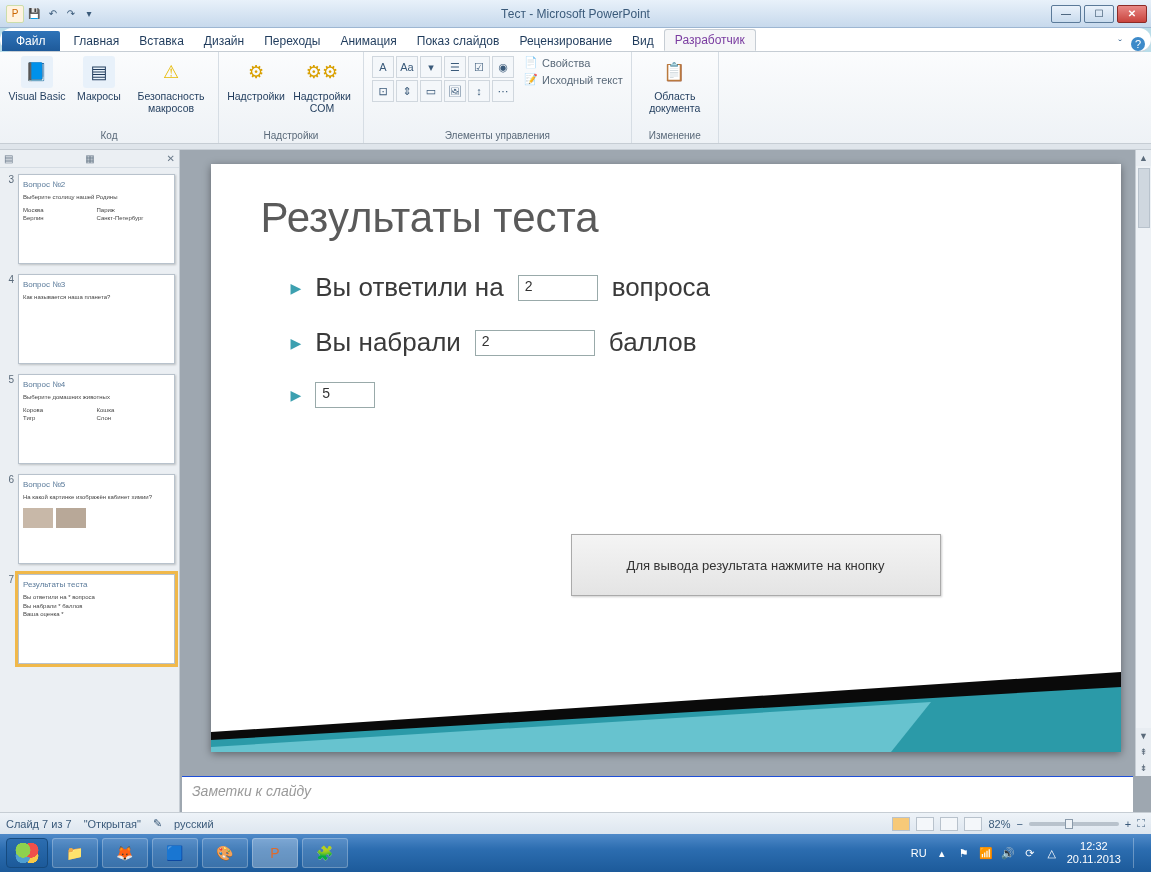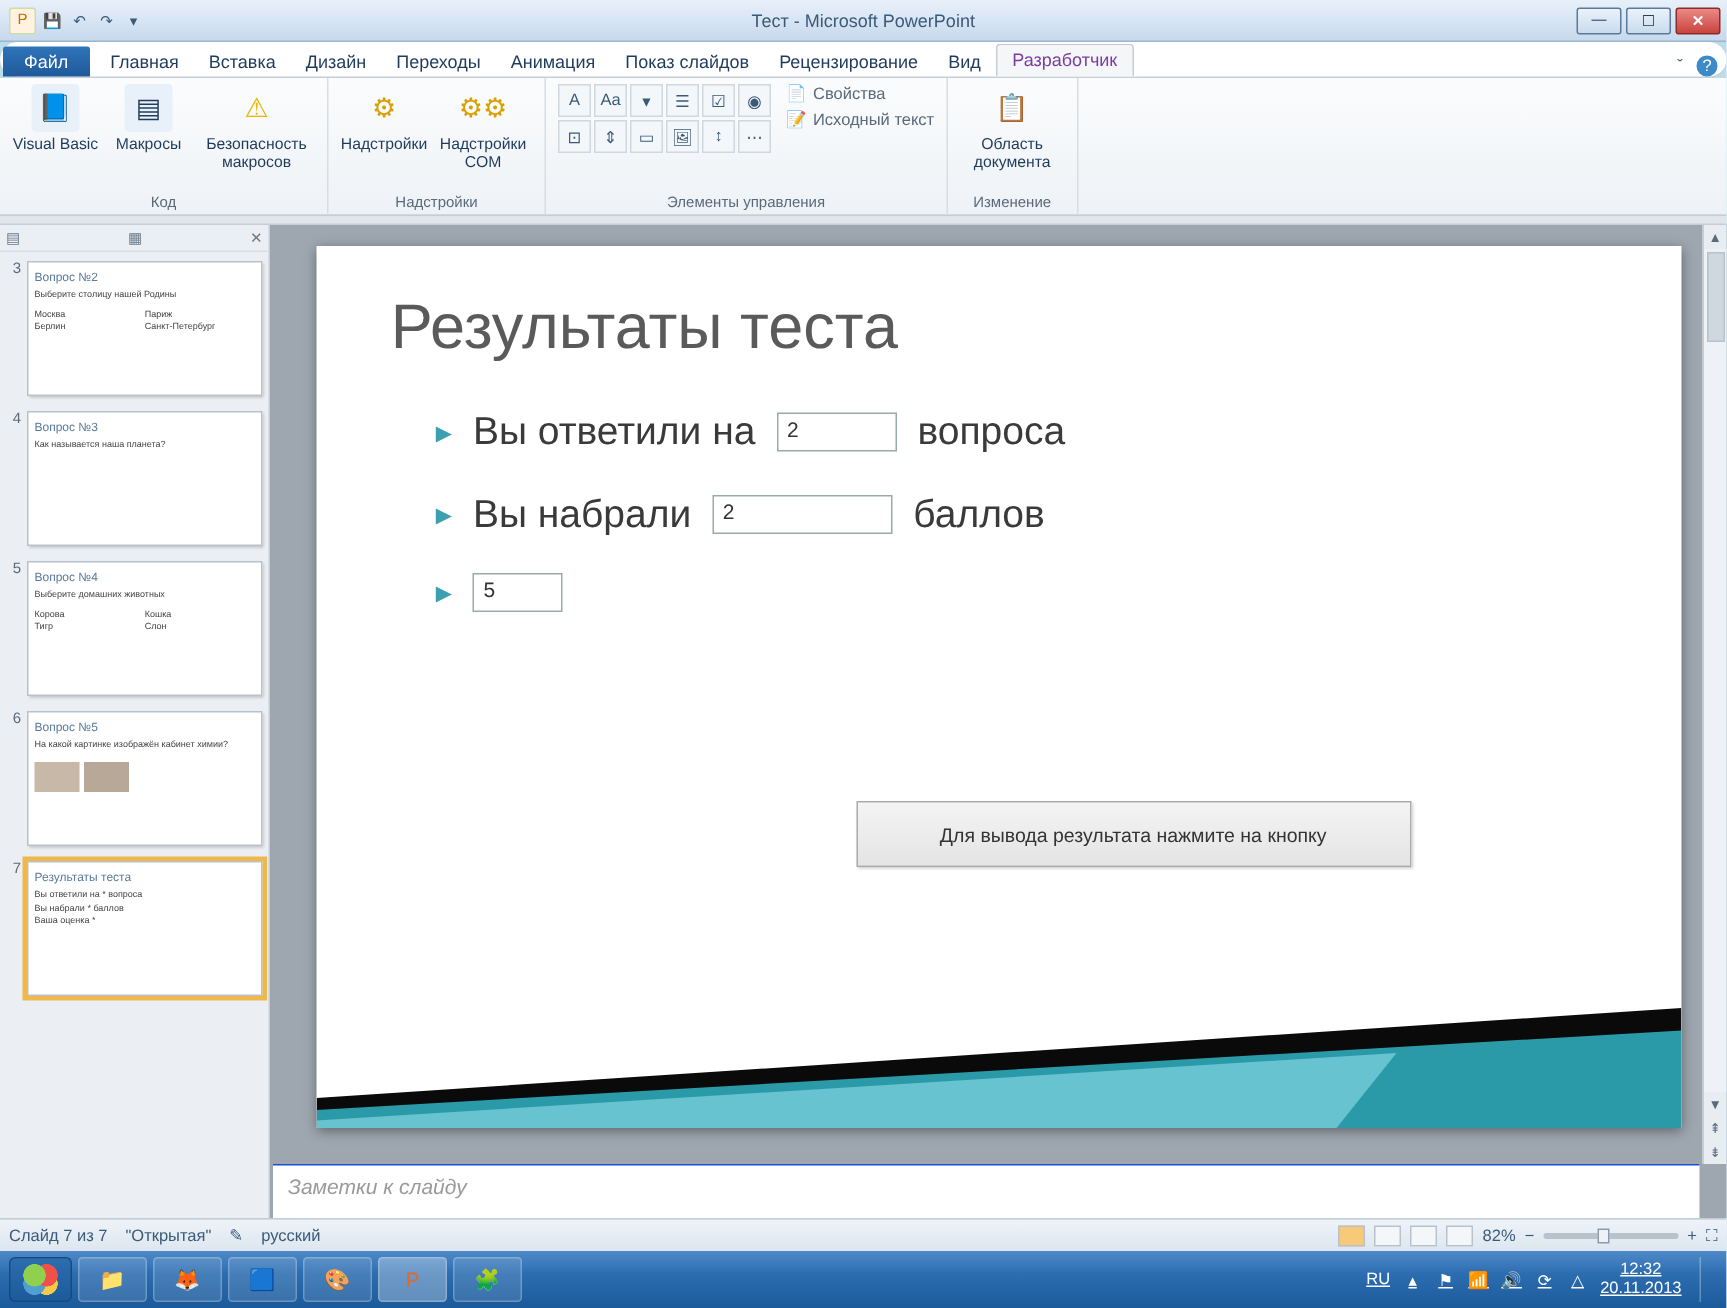--- a/index.html
+++ b/index.html
@@ -43,34 +43,34 @@
 .canvas-scroll{flex:1;display:flex;align-items:flex-start;justify-content:center;padding:14px 14px 0 14px;position:relative;}
 .scrollbar-v{position:absolute;right:0;top:0;bottom:0;width:16px;background:#e8edf2;border-left:1px solid #c6cdd4;display:flex;flex-direction:column;align-items:center;}
 .scrollbar-v .arrow{height:16px;width:100%;display:flex;align-items:center;justify-content:center;font-size:9px;color:#5a6a7a;}
 .scrollbar-v .track{flex:1;width:100%;background:#eef2f6;}
 .scrollbar-v .thumb-sb{width:12px;height:60px;background:#cfd7df;margin:2px auto;border:1px solid #b8c2cc;}
 .slide{width:910px;height:588px;background:#fff;box-shadow:0 2px 8px rgba(0,0,0,.4);position:relative;padding:30px 50px;}
 .slide-title{font-size:42px;color:#5a5a5a;margin-bottom:30px;font-weight:normal;}
 .bline{display:flex;align-items:center;gap:14px;font-size:26px;color:#3a3a3a;margin:24px 0 24px 30px;}
 .bullet{color:#3ca0b0;font-size:14px;}
 .ibox{border:1px solid #9aa;padding:2px 6px;font-size:14px;min-width:60px;height:26px;display:flex;align-items:flex-start;color:#333;}
-.resbtn{position:absolute;left:360px;top:370px;width:370px;height:44px;background:linear-gradient(#f4f4f4,#e4e4e4);border:1px solid #aaa;font-size:13px;color:#333;display:flex;align-items:center;justify-content:center;box-shadow:1px 1px 2px rgba(0,0,0,.2);}
+.resbtn{position:absolute;left:360px;top:370px;width:370px;height:62px;background:linear-gradient(#f4f4f4,#e4e4e4);border:1px solid #aaa;font-size:13px;color:#333;display:flex;align-items:center;justify-content:center;box-shadow:1px 1px 2px rgba(0,0,0,.2);}
 .wedge{position:absolute;left:0;bottom:0;width:100%;height:120px;overflow:hidden;}
 .notes{height:36px;background:#fff;border-top:1px solid #1d4ed8;margin:0 18px 0 2px;padding:6px 10px;font-size:14px;color:#9a9a9a;font-style:italic;}
 .statusbar{height:22px;background:linear-gradient(#eef3f8,#dde6ef);border-top:1px solid #c6cdd4;display:flex;align-items:center;font-size:11px;color:#3a5a7a;padding:0 6px;gap:12px;}
 .status-right{margin-left:auto;display:flex;align-items:center;gap:6px;}
 .viewbtn{width:18px;height:14px;border:1px solid #b8c2cc;background:#f4f7fa;}
 .viewbtn.active{background:#f7c978;}
 .zoomslider{width:90px;height:4px;background:#b8c2cc;position:relative;border-radius:2px;}
 .zoomslider .knob{position:absolute;left:40%;top:-3px;width:8px;height:10px;background:#eef2f6;border:1px solid #8a9aaa;}
 .taskbar{height:38px;background:linear-gradient(#4f8ac9,#2c6db0 40%,#1c5a9a);display:flex;align-items:center;padding:0 6px;gap:4px;}
 .startbtn{width:42px;height:30px;border-radius:4px;background:radial-gradient(circle at 40% 40%,#8fd14f 0 25%,transparent 26%),radial-gradient(circle at 60% 40%,#f0504a 0 25%,transparent 26%),radial-gradient(circle at 40% 60%,#4f9fd1 0 25%,transparent 26%),radial-gradient(circle at 60% 60%,#f7c948 0 25%,transparent 26%),linear-gradient(#2c6db0,#1c5a9a);border:1px solid #154a7f;}
 .tbtn{width:46px;height:30px;background:rgba(255,255,255,.12);border:1px solid rgba(255,255,255,.25);border-radius:3px;display:flex;align-items:center;justify-content:center;color:#fff;font-size:14px;}
 .tbtn.active{background:rgba(255,255,255,.3);}
-.tray{margin-left:auto;display:flex;align-items:center;gap:8px;color:#fff;font-size:11px;text-decoration:underline;}
+.tray{margin-left:auto;display:flex;align-items:center;gap:8px;color:#fff;font-size:11px;}
 .clock{text-align:center;line-height:1.2;}
 .tray-icon{width:14px;height:14px;display:flex;align-items:center;justify-content:center;}
 .showdesk{width:12px;height:30px;border-left:1px solid rgba(255,255,255,.3);margin-left:4px;}
 </style>
 </head>
 <body>
 
 <div class="titlebar">
   <div class="qat">
     <div class="qat-icon">P</div>

